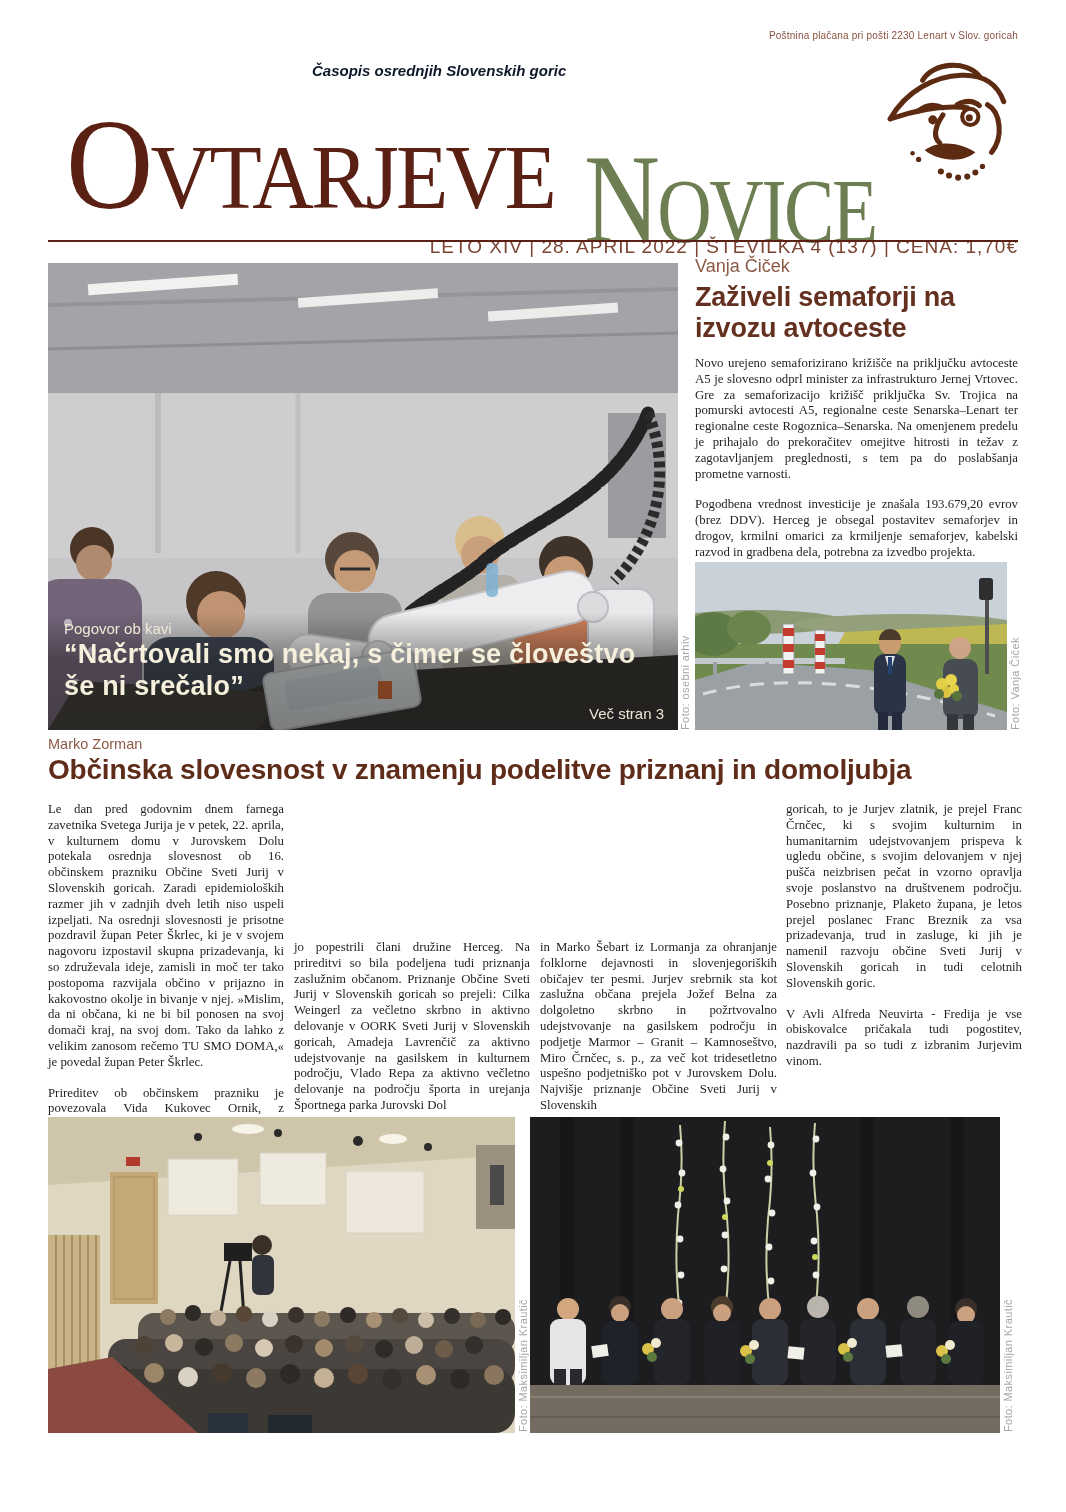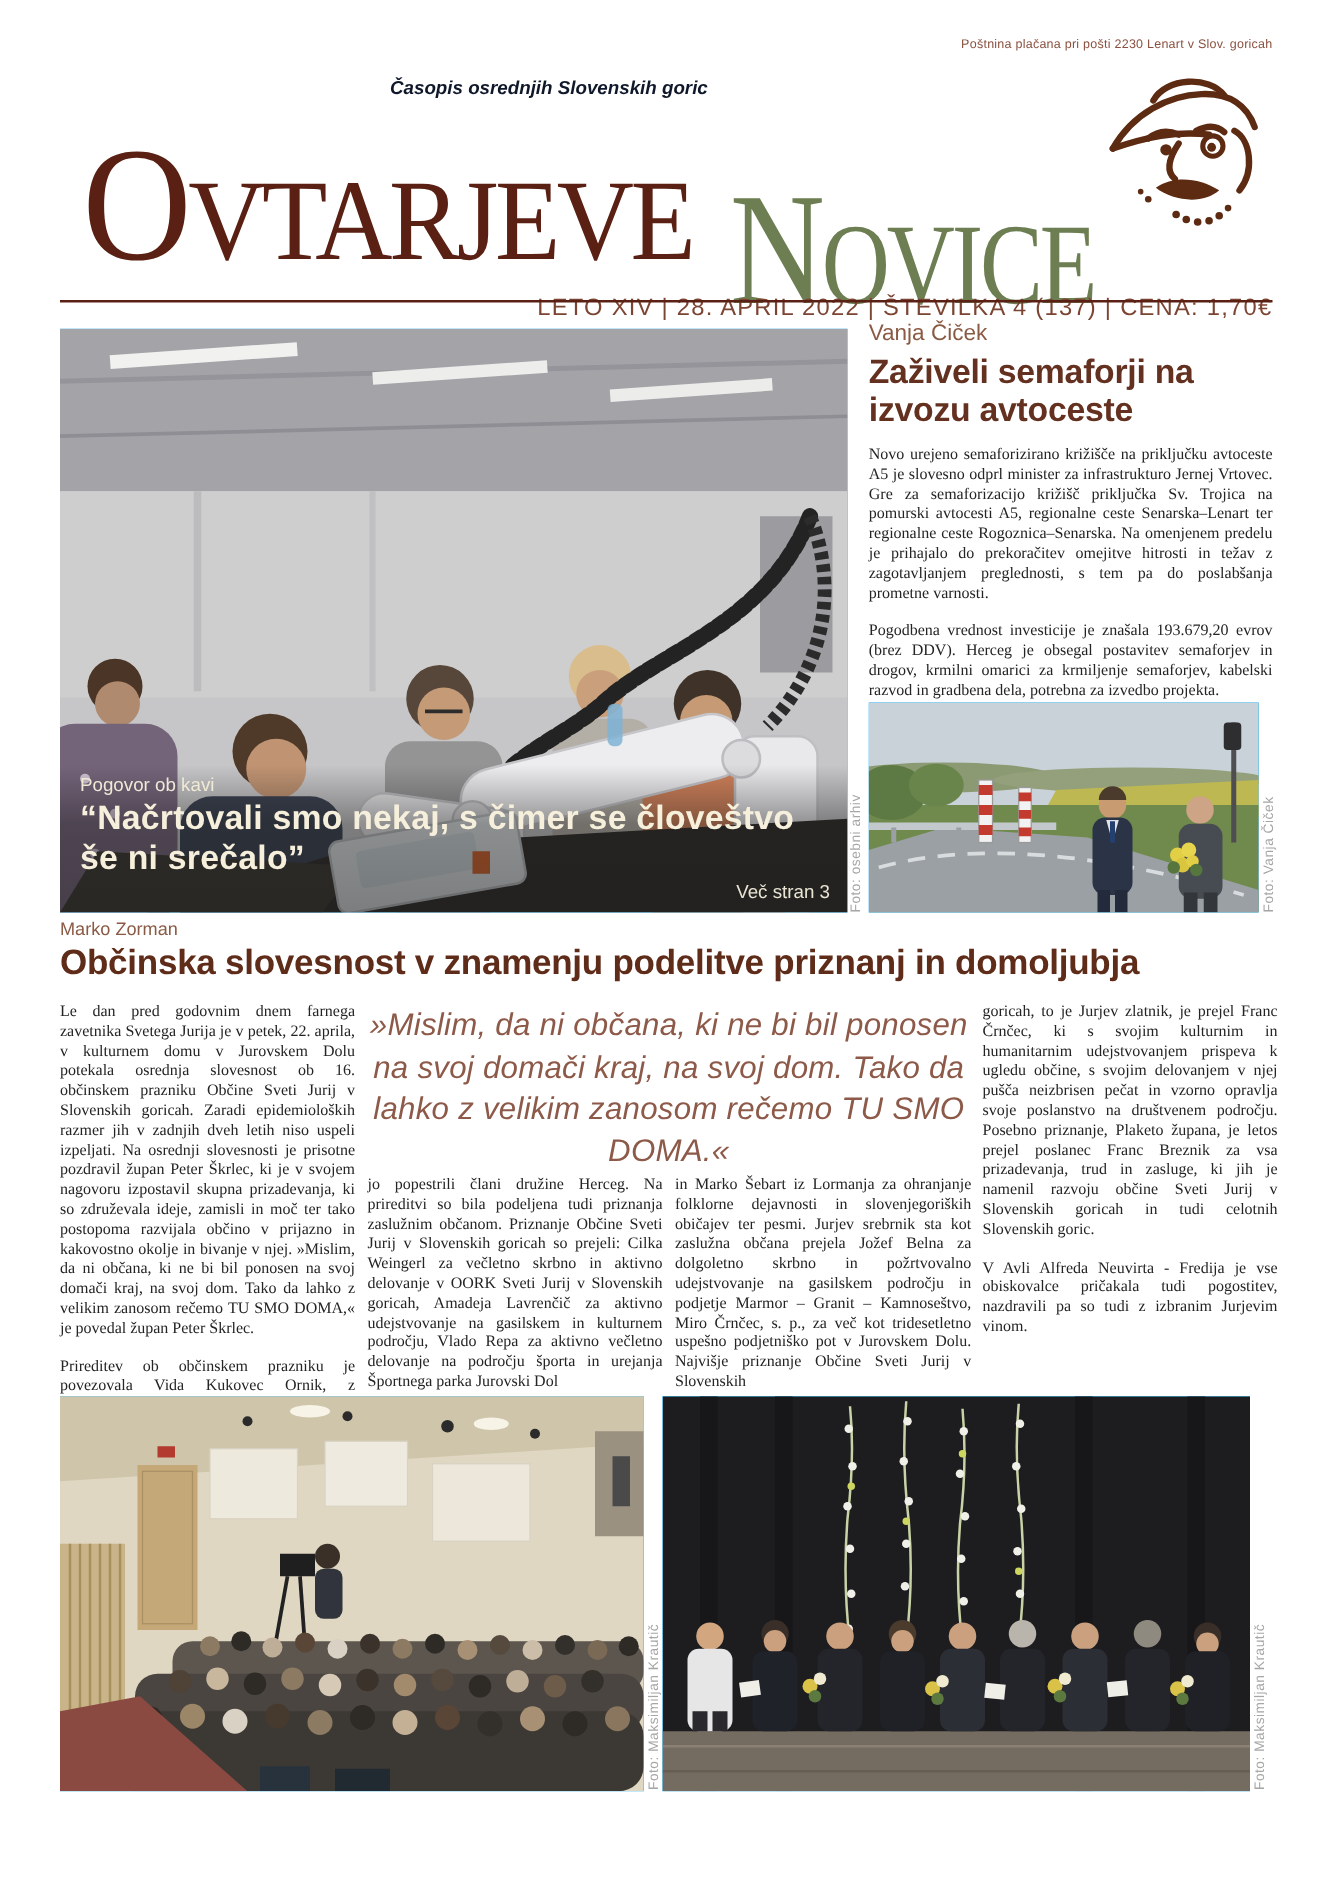--- a/index.html
+++ b/index.html
@@ -13,21 +13,21 @@
         text-transform:uppercase;letter-spacing:-3px;transform-origin:left bottom;}
   .title-w1{left:66px;bottom:-12px;font-size:92px;color:#5a2013;transform:scaleX(.93);}
   .title-w1::first-letter{font-size:130px;}
   .title-w2{left:584px;bottom:-46px;font-size:92px;color:#6d7f52;transform:scaleX(.82);}
   .title-w2::first-letter{font-size:128px;}
   .mascot{position:absolute;right:52px;top:2px;width:132px;height:152px;}
   .issue-line{position:absolute;top:236px;right:48px;font-size:19px;color:#7c4433;letter-spacing:1px;text-align:right;}
   .rule{position:absolute;top:240px;left:48px;width:970px;height:2px;background:#5a2013;}
 
   
-  .photo{position:absolute;overflow:hidden;background:#0ea5e9;}
+  .photo{position:absolute;overflow:hidden;background:#0f172a;}
   .photo svg{display:block;width:100%;height:100%;}
   .lead-photo{left:48px;top:263px;width:630px;height:467px;}
   .traffic-photo{left:695px;top:562px;width:312px;height:168px;}
   .hall-photo{left:48px;top:1117px;width:467px;height:316px;}
   .stage-photo{left:530px;top:1117px;width:470px;height:316px;}
 
   .vcred{position:absolute;writing-mode:vertical-rl;transform:rotate(180deg);
          font-size:11px;color:#a6a6a6;letter-spacing:.4px;height:172px;}
 
   
@@ -224,21 +224,20 @@
   <div class="vcred" style="left:1009px;top:558px;">Foto: Vanja Čiček</div>
 
   <div class="ceremony-byline">Marko Zorman</div>
   <div class="ceremony-headline">Občinska slovesnost v znamenju podelitve priznanj in domoljubja</div>
 
   <div class="cols">
     <div class="col col1 bodytext">
       <p>Le dan pred godovnim dnem farnega zavetnika Svetega Jurija je v petek, 22. aprila, v kulturnem domu v Jurovskem Dolu potekala osrednja slovesnost ob 16. občinskem prazniku Občine Sveti Jurij v Slovenskih goricah. Zaradi epidemioloških razmer jih v zadnjih dveh letih niso uspeli izpeljati. Na osrednji slovesnosti je prisotne pozdravil župan Peter Škrlec, ki je v svojem nagovoru izpostavil skupna prizadevanja, ki so združevala ideje, zamisli in moč ter tako postopoma razvijala občino v prijazno in kakovostno okolje in bivanje v njej. »Mislim, da ni občana, ki ne bi bil ponosen na svoj domači kraj, na svoj dom. Tako da lahko z velikim zanosom rečemo TU SMO DOMA,« je povedal župan Peter Škrlec.</p>
       <p>Prireditev ob občinskem prazniku je povezovala Vida Kukovec Ornik, z glasbenimi vložki pa so</p>
     </div>
-    <div class="pull-quote">»Mislim, da ni občana, ki ne bi bil ponosen na svoj domači kraj, na svoj dom. Tako da lahko z velikim zanosom rečemo TU SMO DOMA.«</div>
     <div class="col col2 bodytext">
       <p>jo popestrili člani družine Herceg. Na prireditvi so bila podeljena tudi priznanja zaslužnim občanom. Priznanje Občine Sveti Jurij v Slovenskih goricah so prejeli: Cilka Weingerl za večletno skrbno in aktivno delovanje v OORK Sveti Jurij v Slovenskih goricah, Amadeja Lavrenčič za aktivno udejstvovanje na gasilskem in kulturnem področju, Vlado Repa za aktivno večletno delovanje na področju športa in urejanja Športnega parka Jurovski Dol</p>
     </div>
     <div class="col col3 bodytext">
       <p>in Marko Šebart iz Lormanja za ohranjanje folklorne dejavnosti in slovenjegoriških običajev ter pesmi. Jurjev srebrnik sta kot zaslužna občana prejela Jožef Belna za dolgoletno skrbno in požrtvovalno udejstvovanje na gasilskem področju in podjetje Marmor – Granit – Kamnoseštvo, Miro Črnčec, s. p., za več kot tridesetletno uspešno podjetniško pot v Jurovskem Dolu. Najvišje priznanje Občine Sveti Jurij v Slovenskih</p>
     </div>
     <div class="col col4 bodytext">
       <p>goricah, to je Jurjev zlatnik, je prejel Franc Črnčec, ki s svojim kulturnim in humanitarnim udejstvovanjem prispeva k ugledu občine, s svojim delovanjem v njej pušča neizbrisen pečat in vzorno opravlja svoje poslanstvo na društvenem področju. Posebno priznanje, Plaketo župana, je letos prejel poslanec Franc Breznik za vsa prizadevanja, trud in zasluge, ki jih je namenil razvoju občine Sveti Jurij v Slovenskih goricah in tudi celotnih Slovenskih goric.</p>
       <p>V Avli Alfreda Neuvirta - Fredija je vse obiskovalce pričakala tudi pogostitev, nazdravili pa so tudi z izbranim Jurjevim vinom.</p>
     </div>

